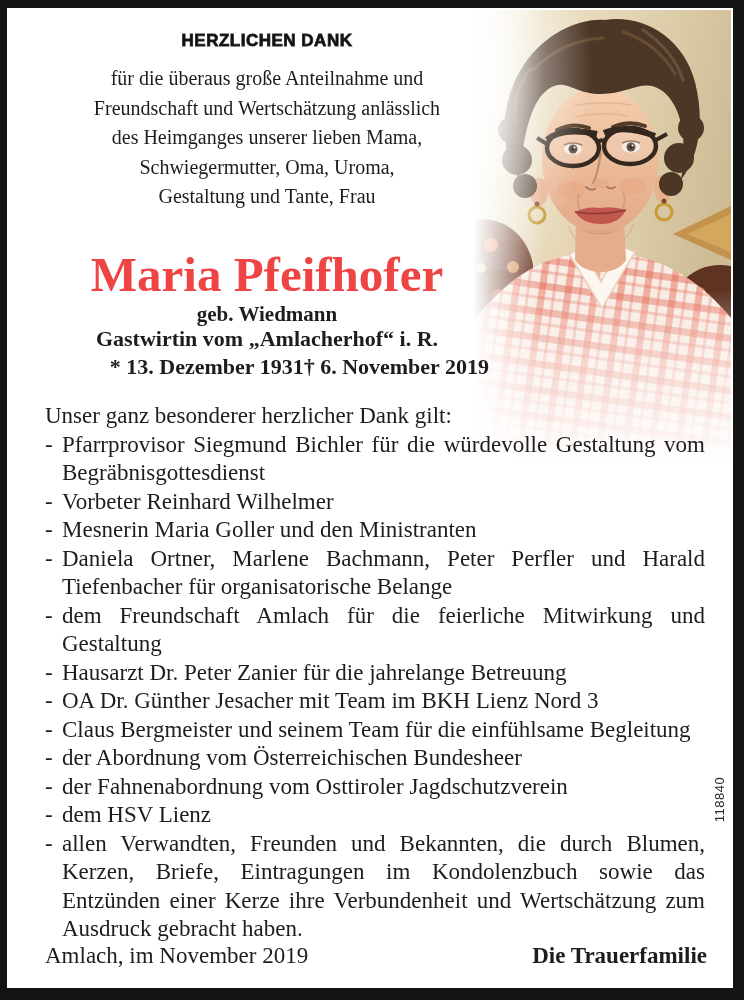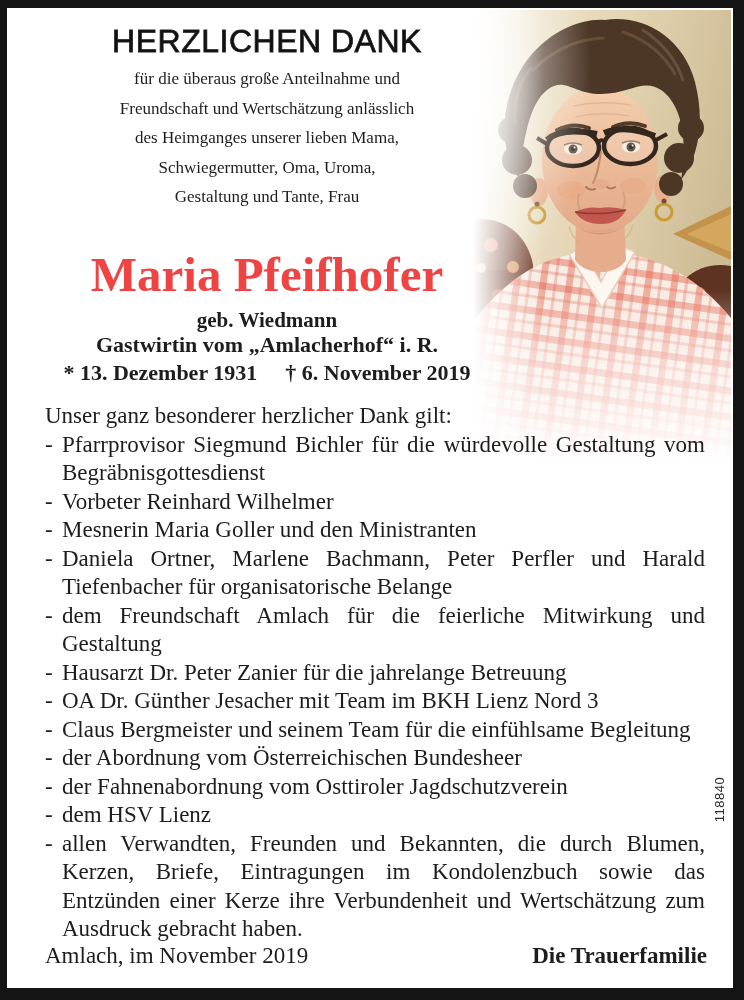--- a/index.html
+++ b/index.html
@@ -6,31 +6,31 @@
   .page {
     position:relative; width:744px; height:1000px; box-sizing:border-box;
     background:#fff; overflow:hidden; color:#1d1d1d;
     border-style:solid; border-color:#141414; border-width:8px 11px 12px 7px;
     font-family:"Liberation Serif", serif;
   }
   .photo { position:absolute; top:2px; right:2px; width:258px; height:450px; display:block; }
 
   .masthead { position:absolute; left:38px; top:18px; width:444px; text-align:center; }
   .title {
-    font-family:"Liberation Sans", sans-serif; font-weight:normal; font-size:32px;
+    font-family:"Liberation Sans", sans-serif; font-weight:bold; font-size:17px;
     letter-spacing:0.5px; -webkit-text-stroke:0.8px #1d1d1d; color:#111; line-height:30px;
   }
-  .intro { margin-top:8px; font-size:17px; line-height:29.5px; }
+  .intro { margin-top:8px; font-size:20px; line-height:29.5px; }
   .intro-line { white-space:nowrap; }
 
   .name-block { position:absolute; left:38px; top:240px; width:444px; text-align:center; }
   .deceased-name { font-weight:bold; font-size:49px; line-height:54px; white-space:nowrap; color:#ef4444; }
-  .maiden { font-weight:bold; font-size:21px; line-height:24px; margin-top:6px; }
+  .maiden { font-weight:bold; font-size:21px; line-height:24px; }
   .occupation { font-weight:bold; font-size:22px; line-height:26px; margin-top:0; white-space:nowrap; }
-  .dates { display:flex; justify-content:center; gap:28px; font-weight:bold; font-size:22px; line-height:26px; margin-top:2px; white-space:nowrap; }
+  .dates { display:flex; justify-content:flex-end; font-weight:bold; font-size:22px; line-height:26px; margin-top:2px; white-space:nowrap; }
 
   .thanks { position:absolute; left:38px; top:394px; width:660px; font-size:23px; line-height:28.5px; }
   .lead { margin-bottom:0; }
   .item { display:flex; }
   .marker { width:17px; flex:none; }
   .item-text { flex:1; text-align:justify; hyphens:auto; -webkit-hyphens:auto; }
 
   .footer { position:absolute; left:38px; right:26px; top:934px; display:flex; justify-content:space-between; font-size:23px; line-height:27px; }
   .signature { font-weight:bold; }
 

